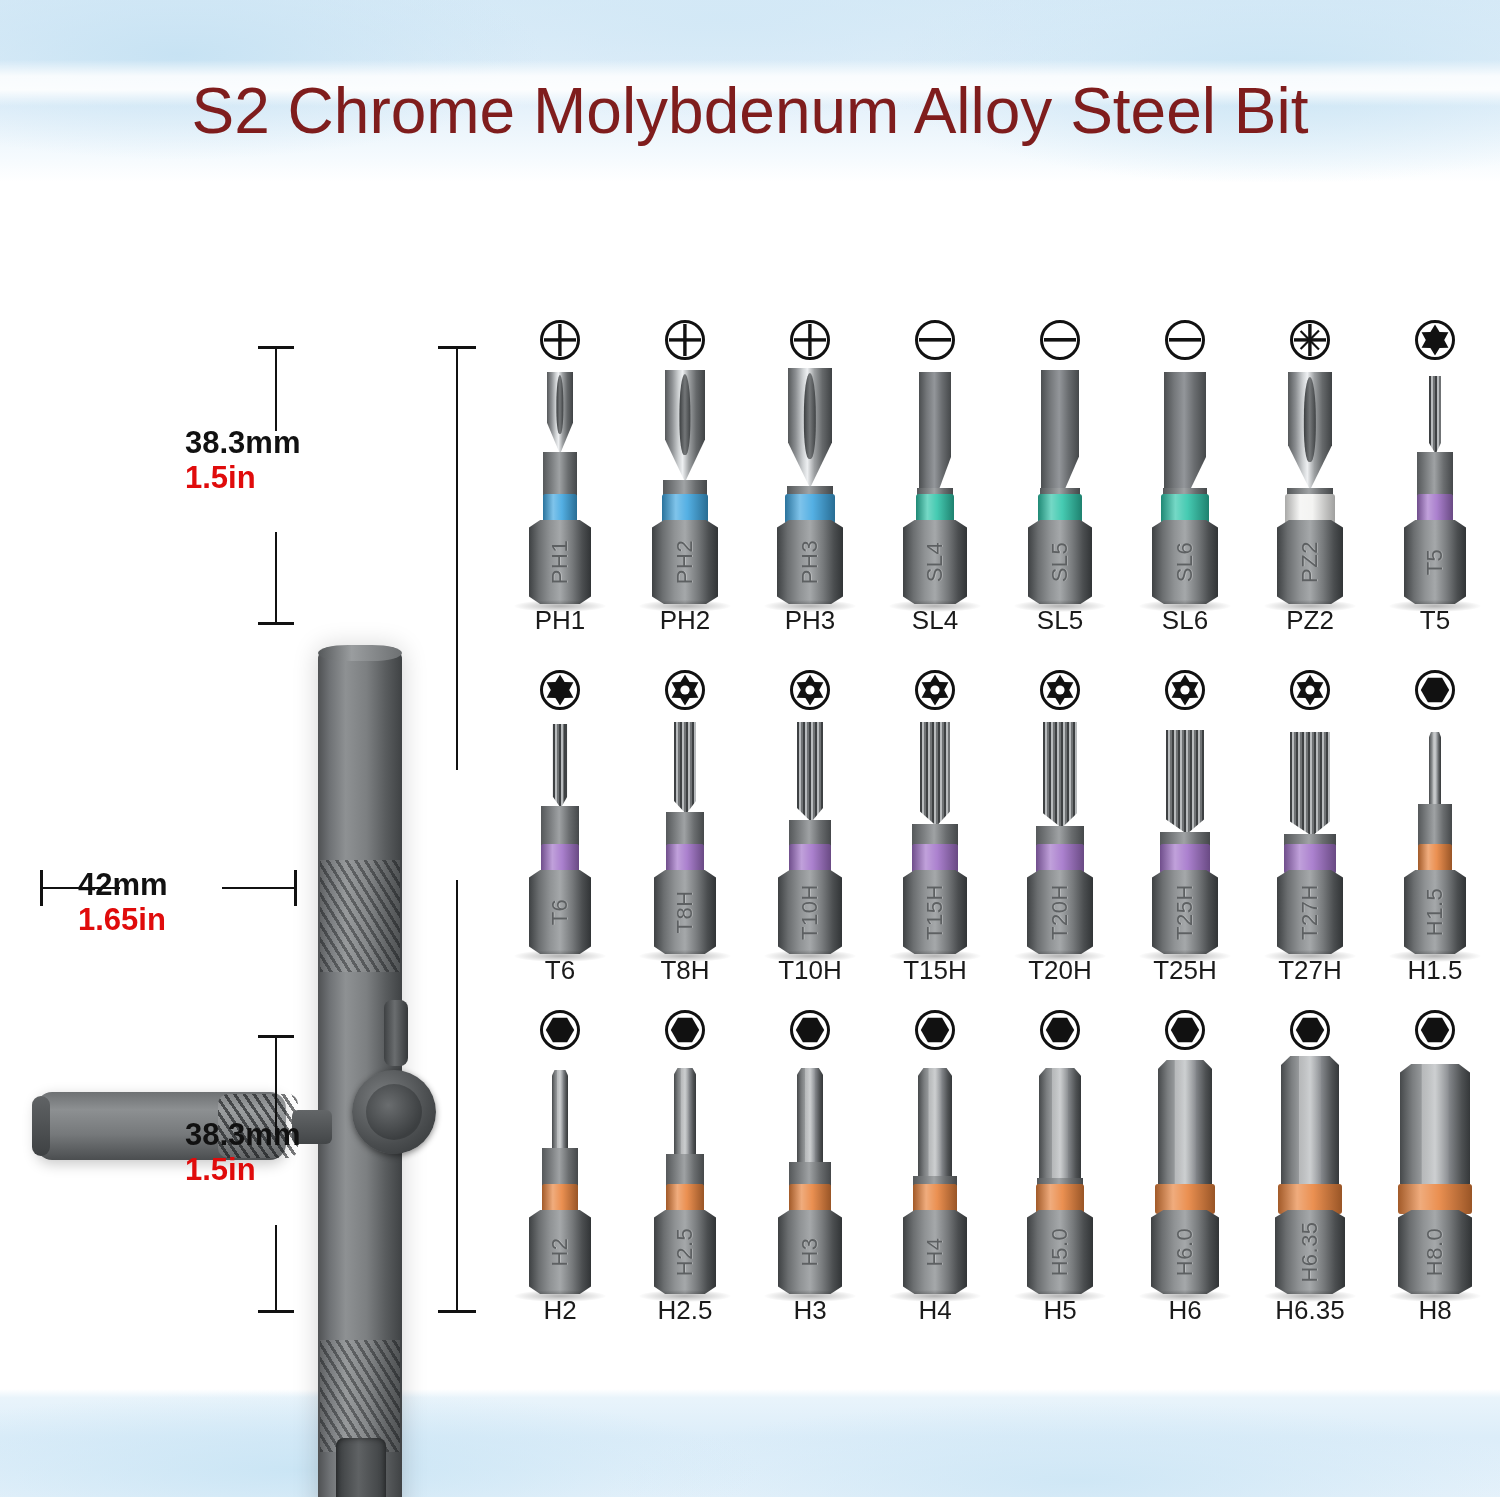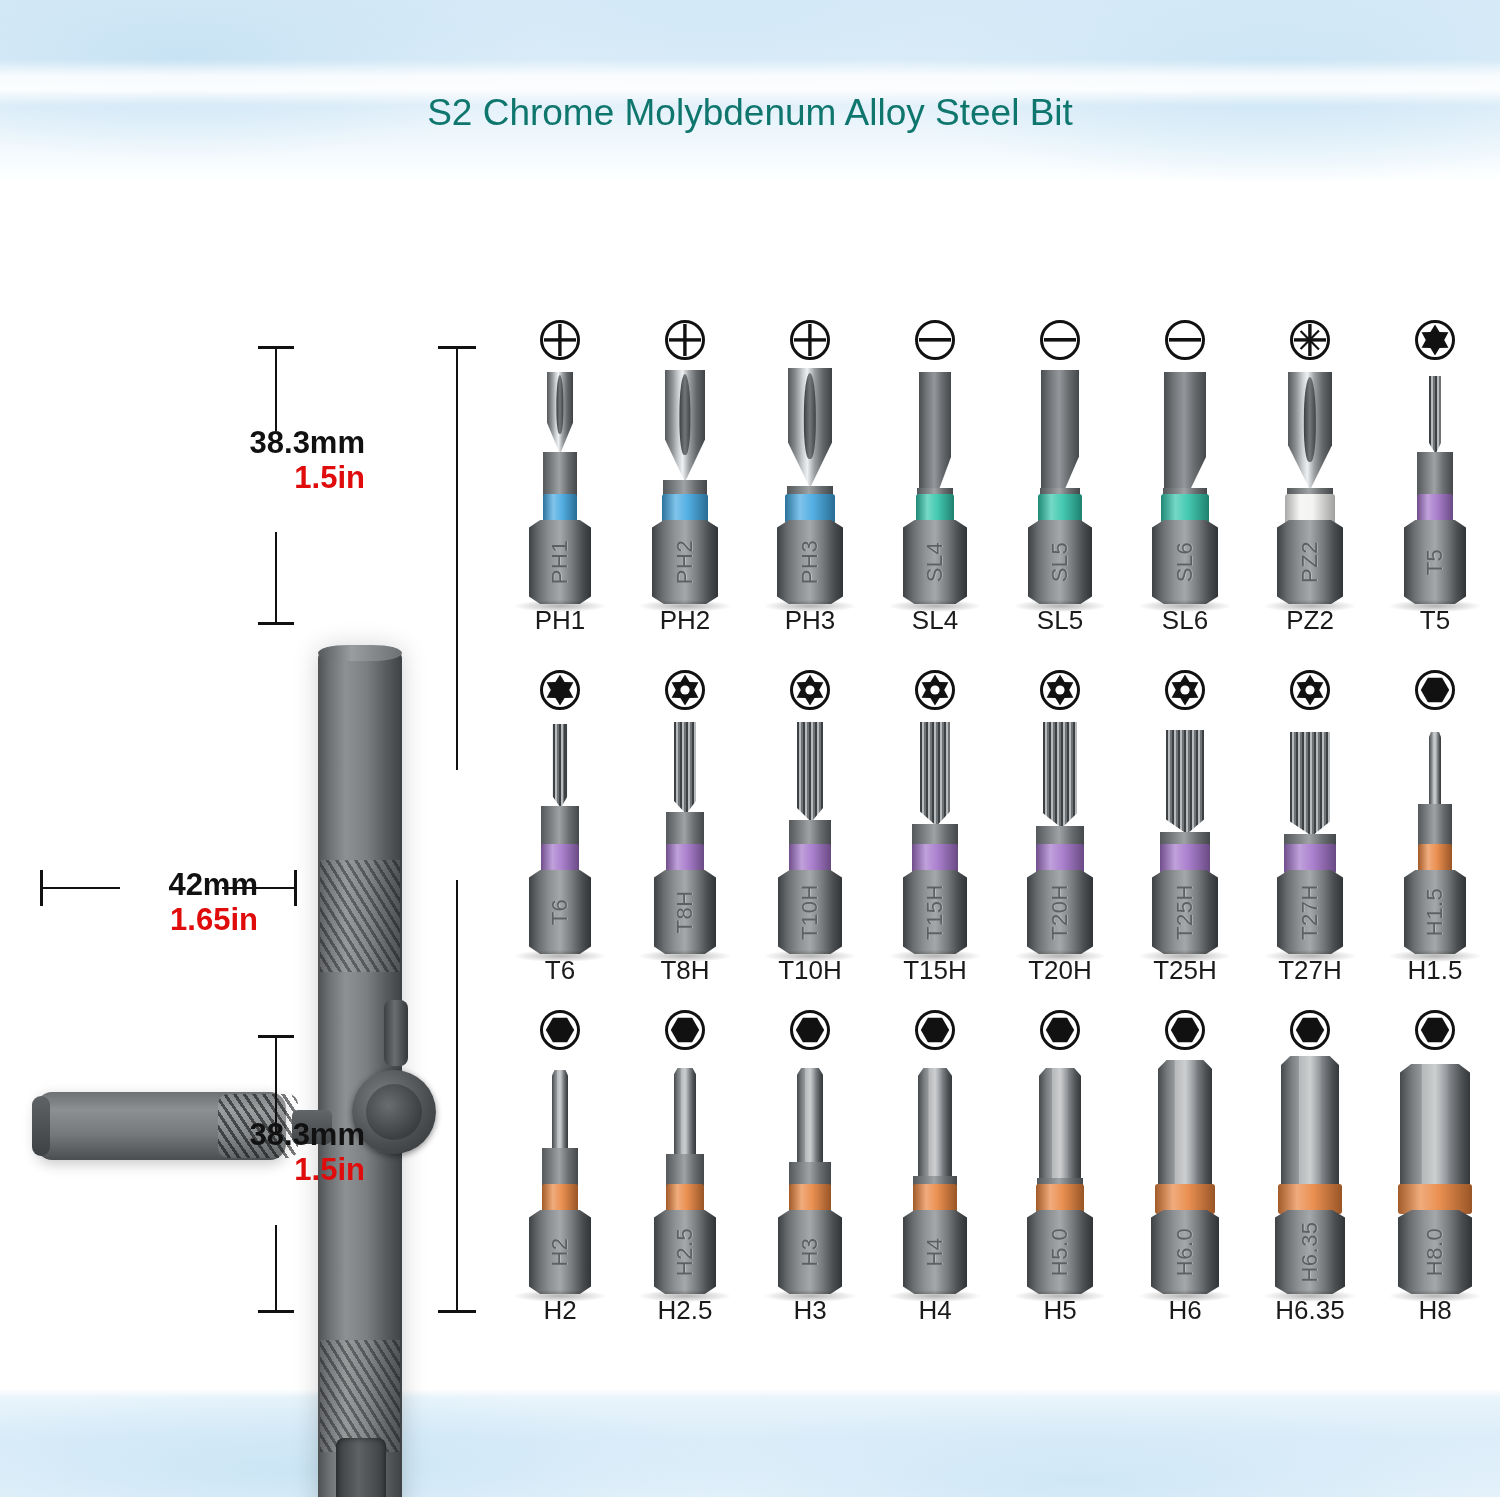--- a/index.html
+++ b/index.html
@@ -30,25 +30,25 @@
       radial-gradient(ellipse 640px 110px at 72% 85%, rgba(205,230,245,.9), rgba(205,230,245,0) 72%),
       linear-gradient(180deg,#ffffff 0%, #e9f4fb 8%, #dcedf9 45%, #e6f2fb 100%);
   }
   
   #header{position:absolute;left:0;top:70px;width:1500px;text-align:center;}
   #title{
     font-size:78px;font-weight:bold;color:#3b3b3b;letter-spacing:-1px;
     line-height:1.05;white-space:nowrap;
   }
   #subtitle{
-    margin-top:22px;font-size:37px;color:#0f766e;font-weight:400;white-space:nowrap;
+    margin-top:4px;font-size:64px;color:#7f1d1d;font-weight:400;white-space:nowrap;
   }
   
   #tool-panel{position:absolute;left:0;top:300px;width:500px;height:1060px;}
-  .dim-label{position:absolute;text-align:right;line-height:1.12;}
+  .dim-label{position:absolute;text-align:left;line-height:1.12;}
   .dim-mm{font-size:31px;font-weight:bold;color:#111;white-space:nowrap;}
   .dim-in{font-size:31px;font-weight:bold;color:#e00b0b;white-space:nowrap;}
 
   
   .vrule{position:absolute;width:2px;background:#111;}
   .vcap{position:absolute;height:3px;background:#111;}
   .hrule{position:absolute;height:2px;background:#111;}
   .hcap{position:absolute;width:3px;background:#111;}
 
   

